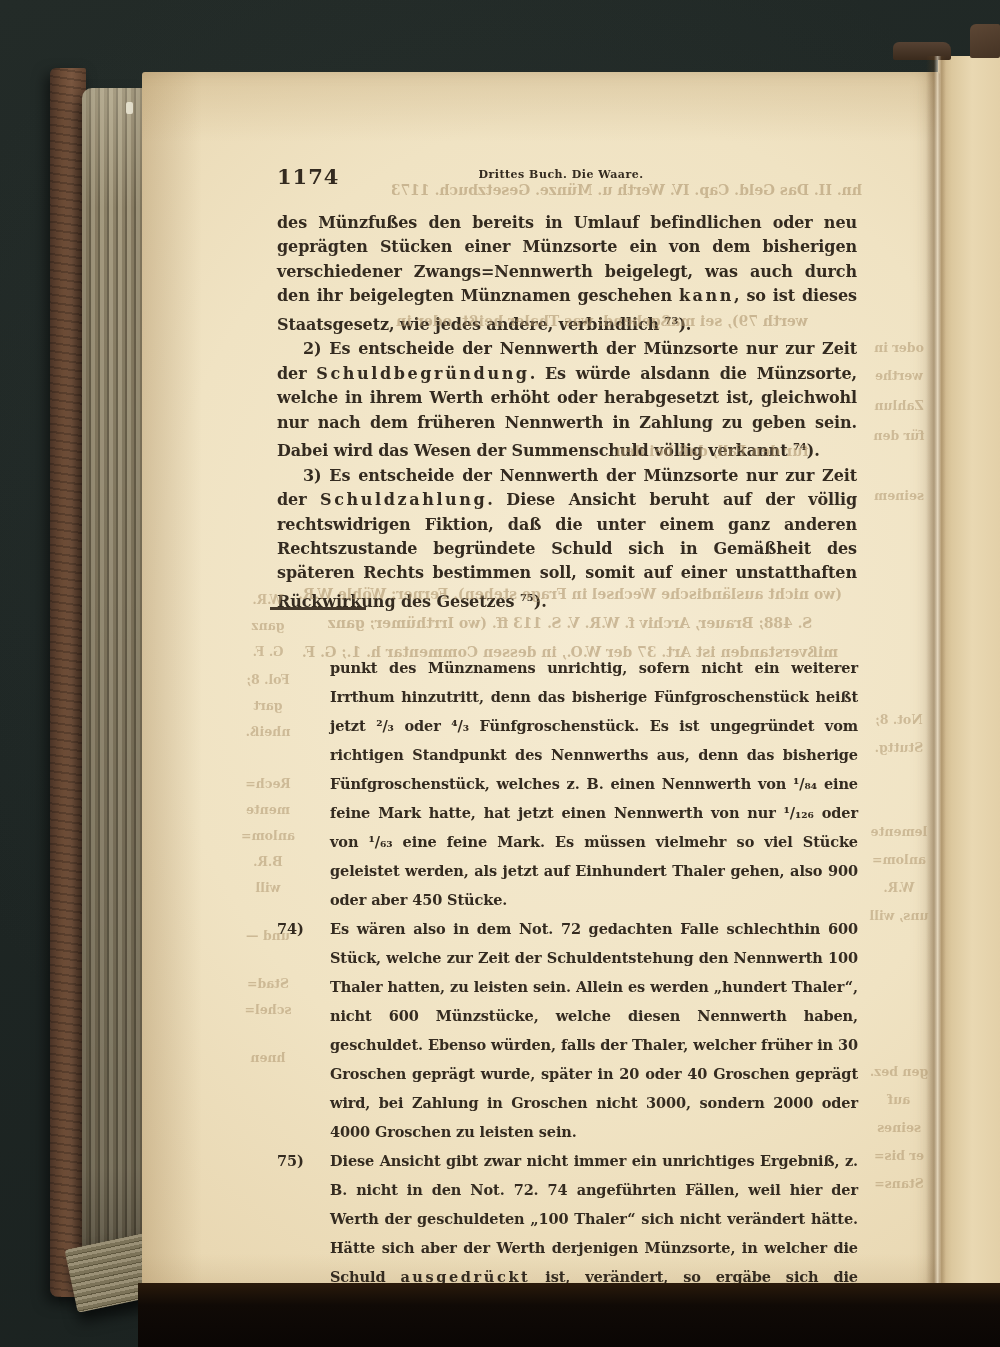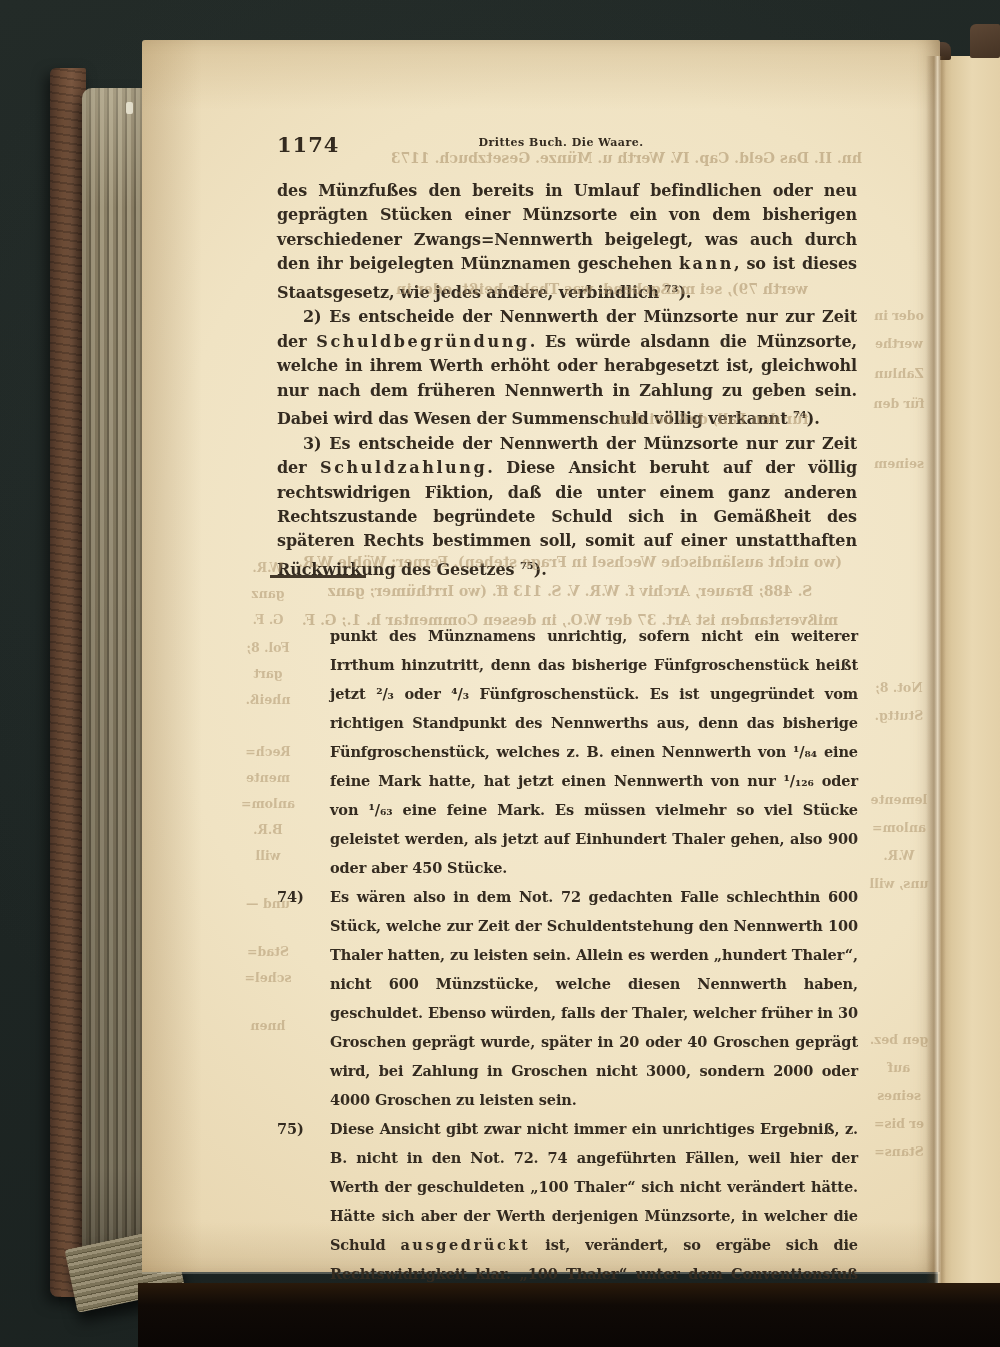--- a/index.html
+++ b/index.html
@@ -41,21 +41,21 @@
     border-radius:4px;box-shadow:0 10px 14px rgba(0,0,0,.6);
   }
   .bookmark-scrap-1{position:absolute;left:893px;top:42px;width:58px;height:18px;background:linear-gradient(180deg,#564233,#3a2a1c);border-radius:6px 8px 2px 2px;}
   .bookmark-scrap-2{position:absolute;left:970px;top:24px;width:30px;height:34px;background:linear-gradient(160deg,#5d4735,#33241708);background-color:#453324;border-radius:6px 2px 2px 2px;}
   
   .page-next{
     position:absolute;left:938px;top:56px;width:62px;height:1234px;
     background:linear-gradient(90deg,#c3aa7f 0%,#dcc89e 22%,#e9d8b2 55%,#e3d0a8 100%);
   }
   .page-main{
-    position:absolute;left:142px;top:40px;width:798px;height:1232px;
+    position:absolute;left:142px;top:72px;width:798px;height:1232px;
     background:
       linear-gradient(180deg, rgba(185,155,105,.30) 0, rgba(185,155,105,0) 70px),
       linear-gradient(90deg, rgba(165,135,90,.38) 0, rgba(165,135,90,0) 60px),
       linear-gradient(0deg, rgba(160,130,85,.25) 0, rgba(160,130,85,0) 50px),
       radial-gradient(120% 90% at 56% 44%, #f5ebd2 0%, #f0e3c3 45%, #e9d8b3 70%, #decaa0 88%, #d3bc8f 100%);
     border-radius:3px 2px 0 0;
     box-shadow:inset -16px 0 20px -10px rgba(110,80,45,.55), 0 2px 0 rgba(255,250,235,.25);
   }
   .crease{
     position:absolute;left:926px;top:56px;width:20px;height:1232px;

